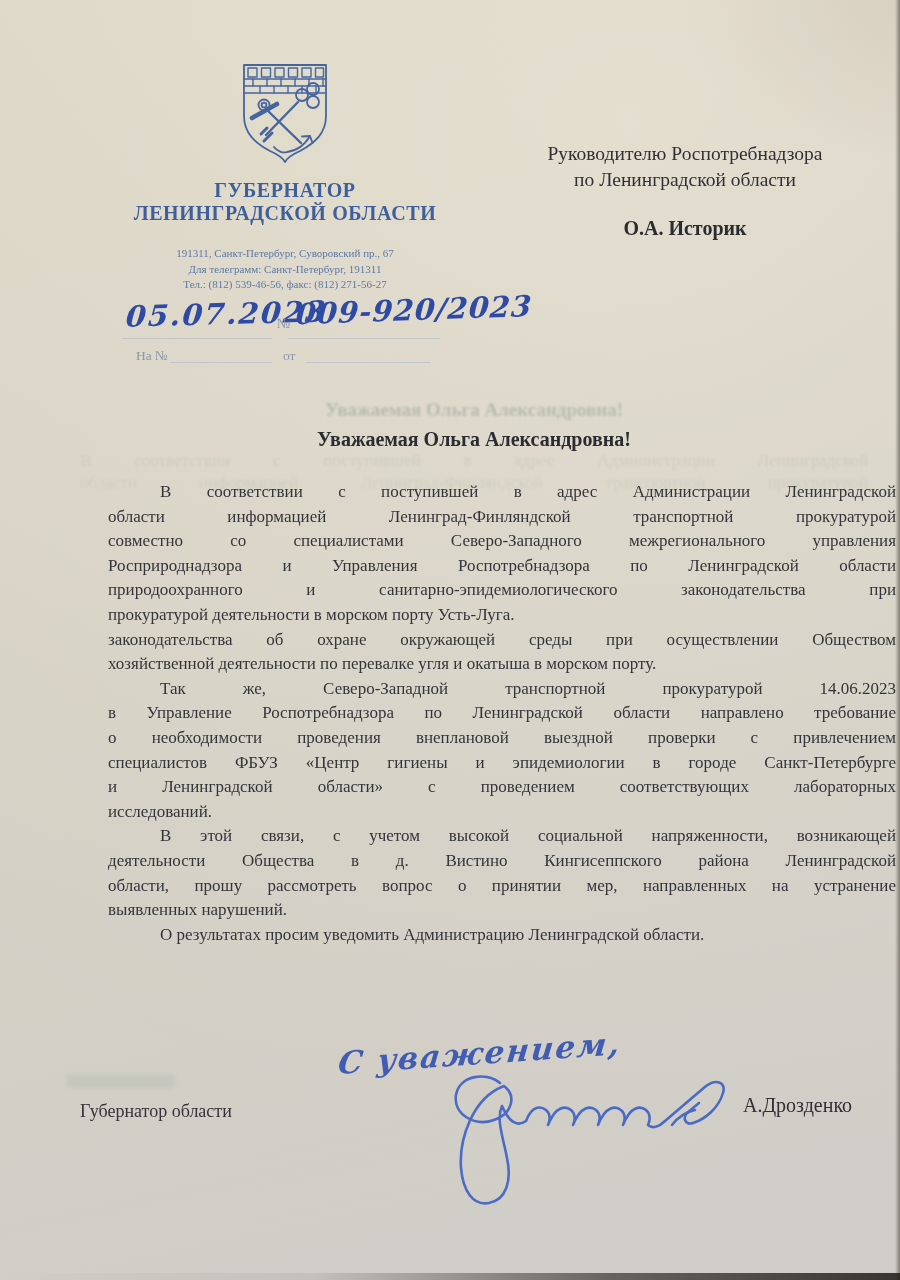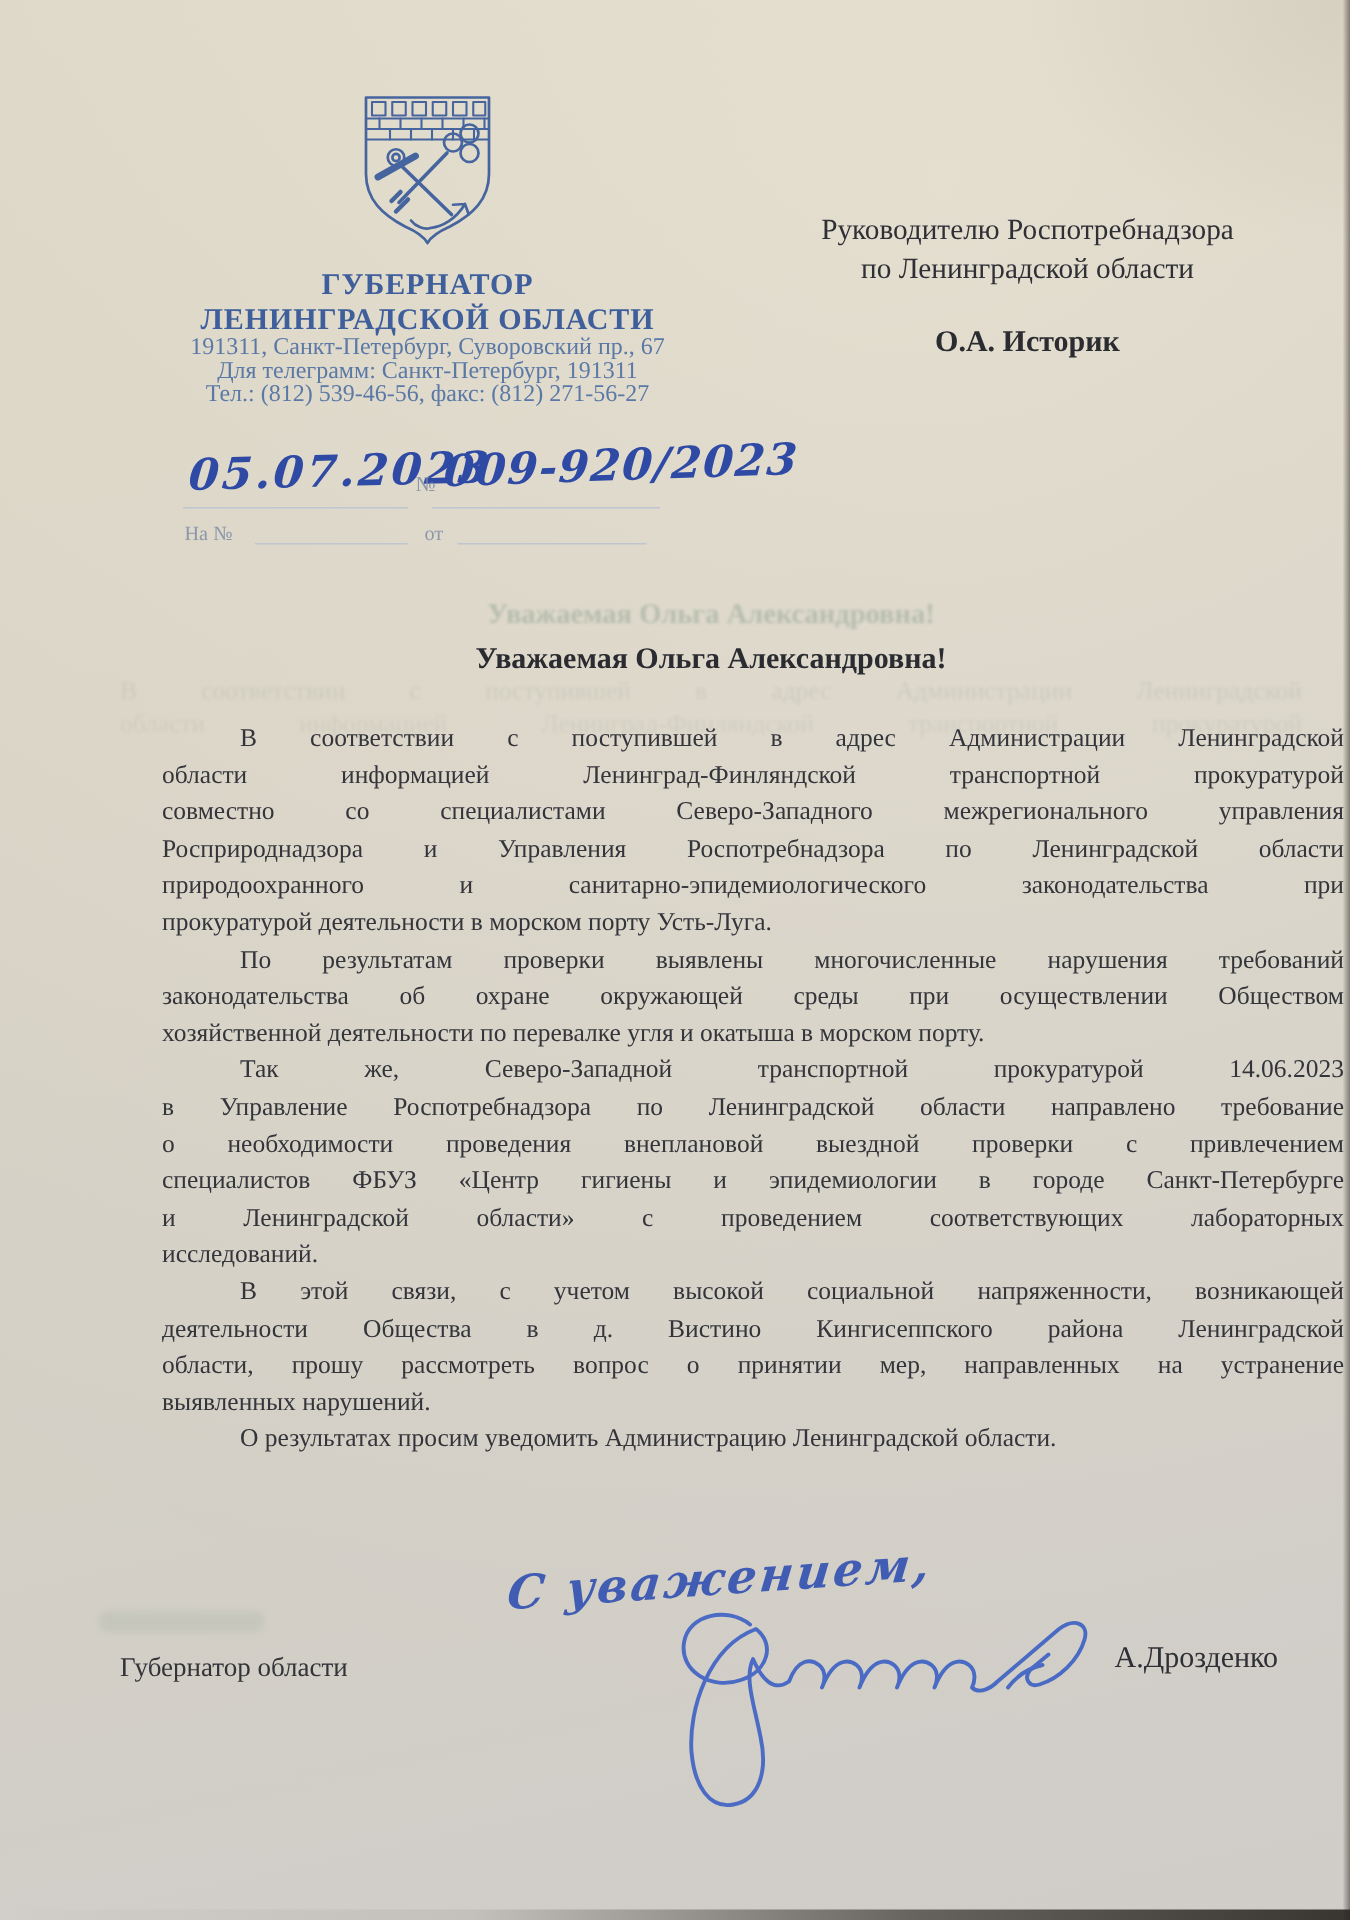--- a/index.html
+++ b/index.html
@@ -15,42 +15,42 @@
     background:linear-gradient(to left, rgba(58,54,46,.55), rgba(58,54,46,0));}
   .edge-bottom{position:absolute;bottom:0;left:0;width:100%;height:7px;
     background:linear-gradient(to right, rgba(45,42,36,0) 0%, rgba(45,42,36,.08) 35%, rgba(45,42,36,.65) 68%, rgba(40,37,32,.9) 100%);}
   .corner-shade{position:absolute;top:0;right:0;width:220px;height:160px;
     background:radial-gradient(100% 100% at 100% 0%, rgba(120,110,90,.10), rgba(0,0,0,0));}
 
   
   .coat{position:absolute;left:237px;top:58px;}
   .lh-col{position:absolute;left:38px;width:494px;text-align:center;}
   .lh-title{top:179px;font-weight:bold;font-size:20px;line-height:23px;color:#3e5f9b;letter-spacing:.6px;}
-  .lh-addr{top:224px;font-size:16px;line-height:15.5px;color:#5b79a6;}
+  .lh-addr{top:246px;font-size:11px;line-height:15.5px;color:#5b79a6;}
 
   
   .addr-col{position:absolute;left:505px;top:141px;width:360px;text-align:center;
     font-size:19.5px;line-height:26px;color:#2f3036;}
   .addr-name{margin-top:22px;font-weight:bold;font-size:20px;color:#2b2c31;}
 
   
   .script{font-family:"DejaVu Serif", serif;font-style:italic;font-weight:bold;
     color:#2e4aa5;}
   .hw-date{position:absolute;left:126px;top:297px;font-size:29px;letter-spacing:2px;
     transform:rotate(-1.5deg) skewX(-6deg);}
   .no-sign{position:absolute;left:277px;top:316px;font-size:14px;color:#8b97ab;font-family:"Liberation Serif",serif;}
   .hw-num{position:absolute;left:296px;top:293px;font-size:29px;letter-spacing:1px;
     transform:rotate(-2deg) skewX(-6deg);}
   .uline{position:absolute;height:1px;background:#bfc6d0;}
   .u1{left:122px;top:338px;width:150px;}
   .u2{left:288px;top:338px;width:152px;}
   .u3{left:170px;top:362px;width:102px;}
   .u4{left:305px;top:362px;width:126px;}
   .reply-label{position:absolute;top:348px;font-size:13.5px;color:#8b97ab;}
-  .lbl-na{left:123px;} .lbl-ot{left:283px;}
+  .lbl-na{left:136px;} .lbl-ot{left:283px;}
 
   
   .ghost{position:absolute;left:80px;width:788px;color:#76907e;filter:blur(1px);}
   .ghost-head{top:399px;text-align:center;font-weight:bold;font-size:19px;opacity:.38;}
   .ghost-l1{top:451px;font-size:17px;opacity:.16;text-align:justify;text-align-last:justify;}
   .ghost-l2{top:473px;font-size:17px;opacity:.13;text-align:justify;text-align-last:justify;}
   .smudge{position:absolute;left:66px;top:1074px;width:110px;height:14px;border-radius:6px;
     background:#7d9584;opacity:.14;filter:blur(2px);}
 
   
@@ -136,21 +136,20 @@
 
   <div class="salutation">Уважаемая Ольга Александровна!</div>
 
   <div class="body-block">
     <div class="bl ind">В соответствии с поступившей в адрес Администрации Ленинградской</div>
     <div class="bl">области информацией Ленинград-Финляндской транспортной прокуратурой</div>
     <div class="bl">совместно со специалистами Северо-Западного межрегионального управления</div>
     <div class="bl">Росприроднадзора и Управления Роспотребнадзора по Ленинградской области</div>
     <div class="bl">природоохранного и санитарно-эпидемиологического законодательства при</div>
     <div class="bl last">прокуратурой деятельности в морском порту Усть-Луга.</div>
-    <div class="bl ind">По результатам проверки выявлены многочисленные нарушения требований</div>
     <div class="bl">законодательства об охране окружающей среды при осуществлении Обществом</div>
     <div class="bl last">хозяйственной деятельности по перевалке угля и окатыша в морском порту.</div>
     <div class="bl ind">Так же, Северо-Западной транспортной прокуратурой 14.06.2023</div>
     <div class="bl">в Управление Роспотребнадзора по Ленинградской области направлено требование</div>
     <div class="bl">о необходимости проведения внеплановой выездной проверки с привлечением</div>
     <div class="bl">специалистов ФБУЗ «Центр гигиены и эпидемиологии в городе Санкт-Петербурге</div>
     <div class="bl">и Ленинградской области» с проведением соответствующих лабораторных</div>
     <div class="bl last">исследований.</div>
     <div class="bl ind">В этой связи, с учетом высокой социальной напряженности, возникающей</div>
     <div class="bl">деятельности Общества в д. Вистино Кингисеппского района Ленинградской</div>

